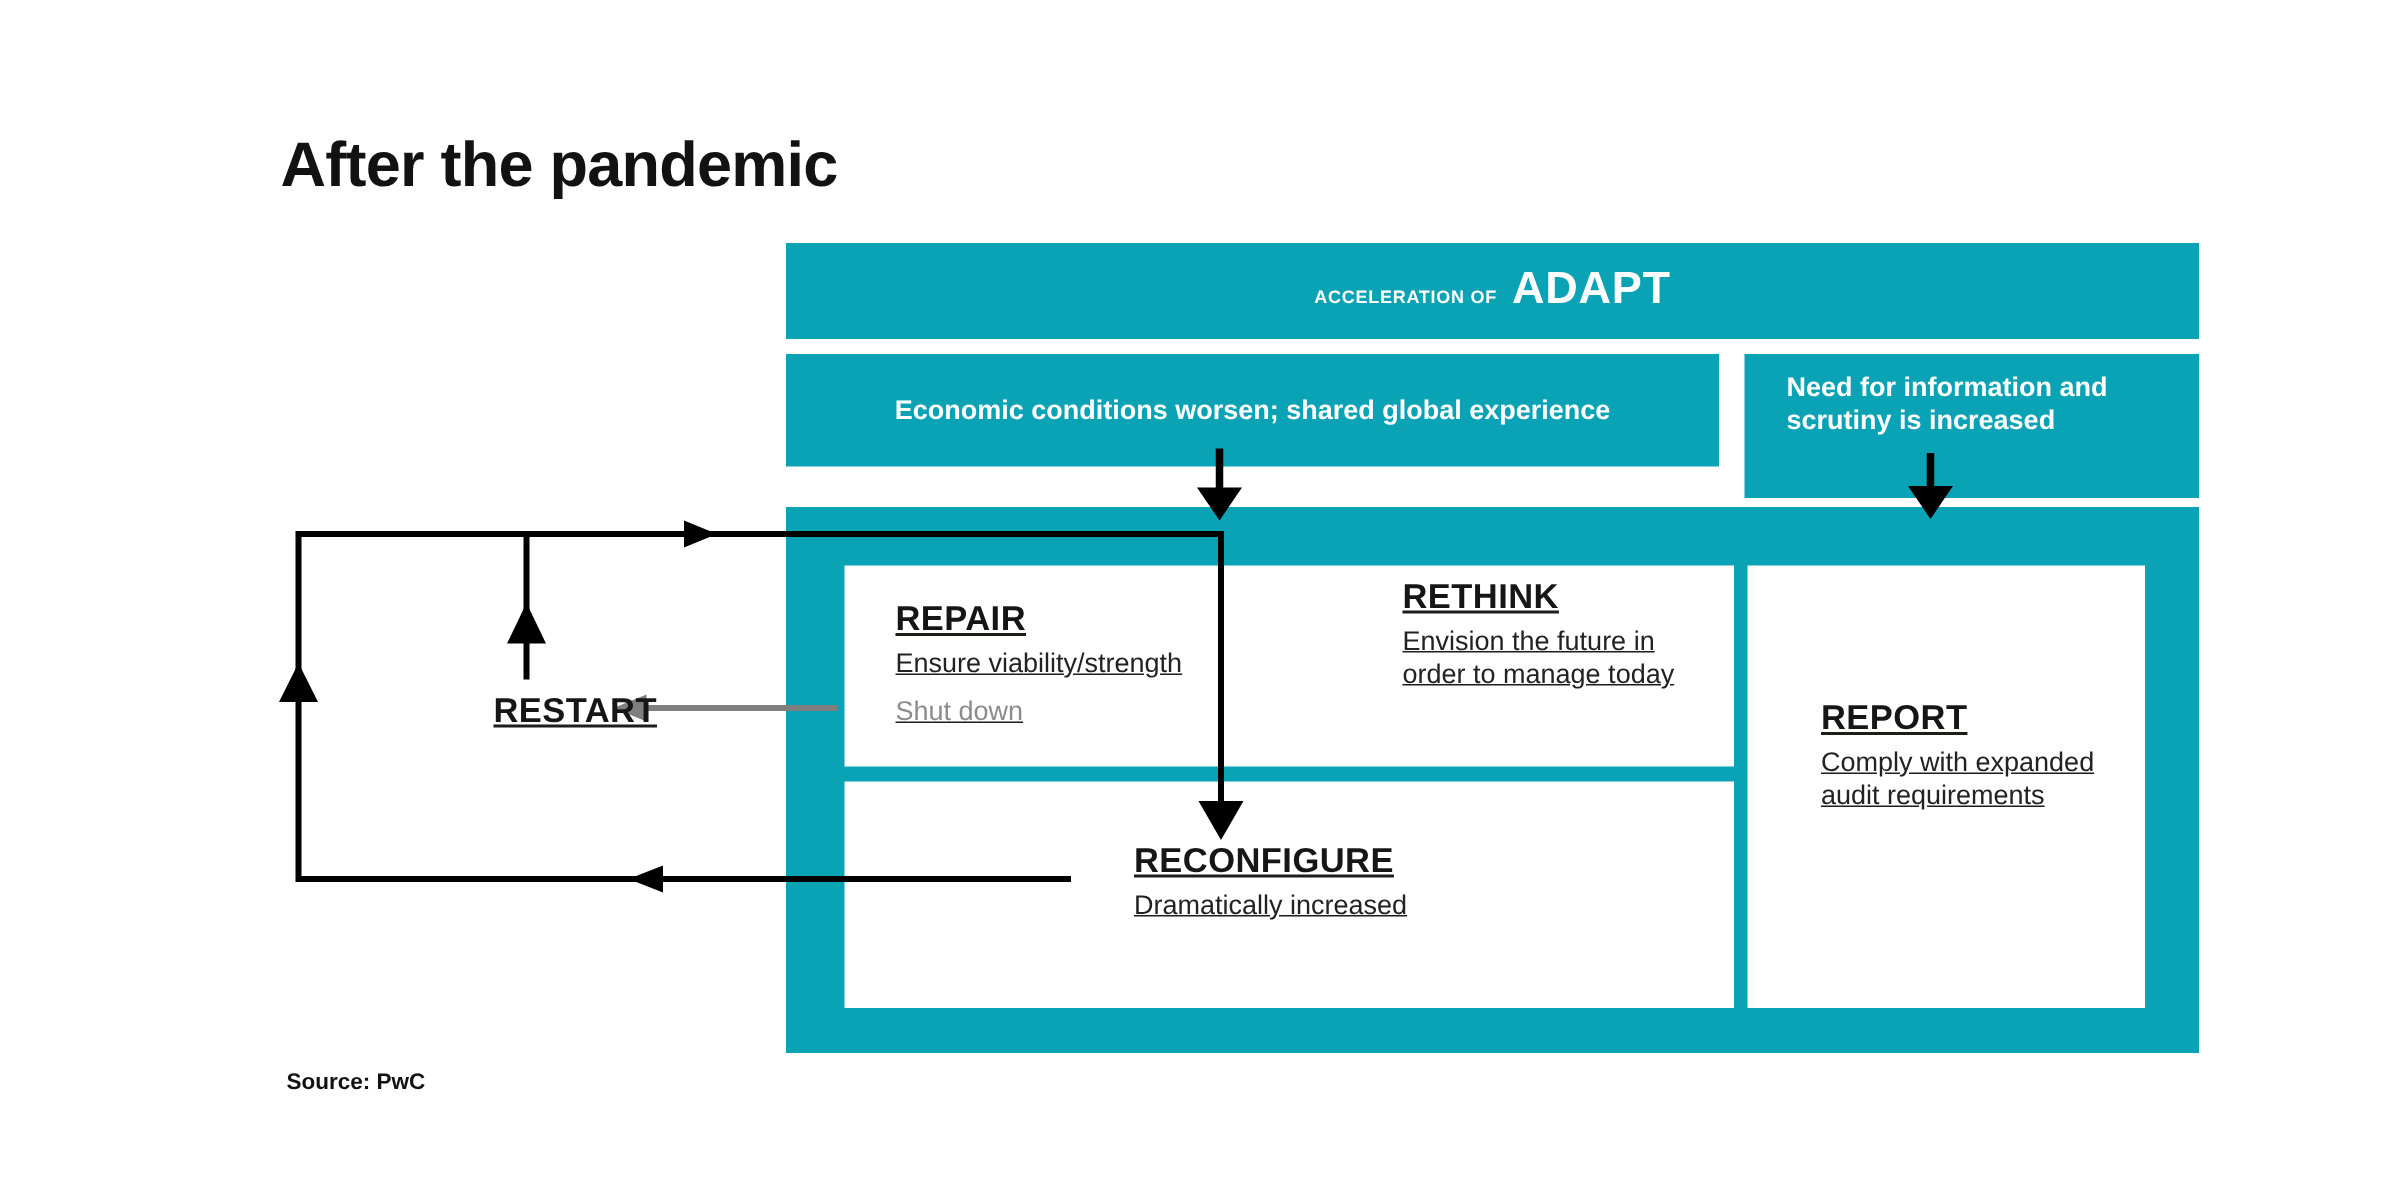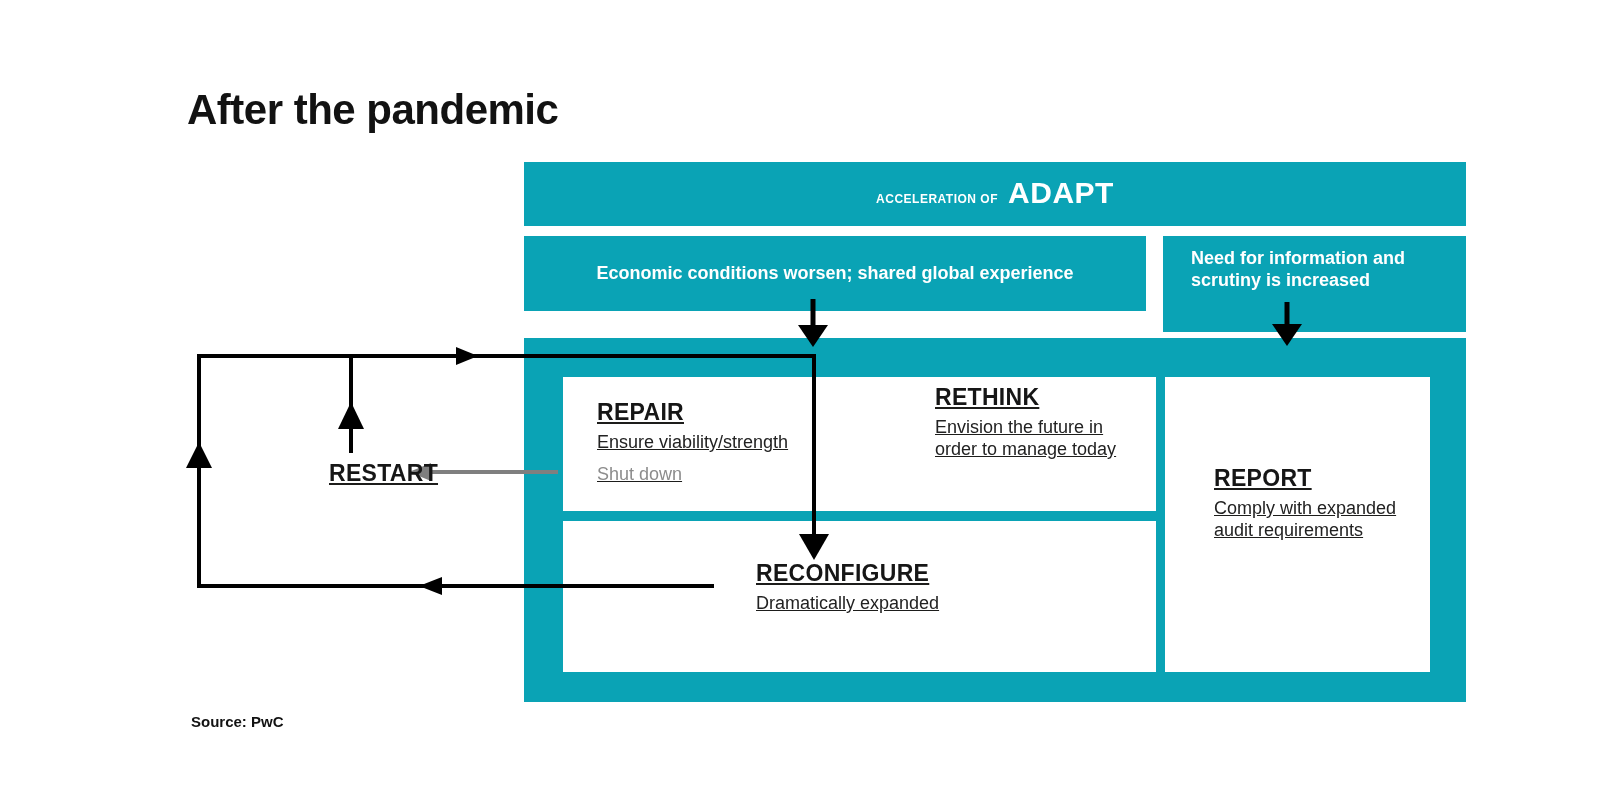--- a/index.html
+++ b/index.html
@@ -119,21 +119,21 @@
   <div class="stage-note">Shut down</div>
 </div>
 
 <div class="abs stage stage-rethink">
   <div class="stage-title">RETHINK</div>
   <div class="stage-desc">Envision the future in order to manage today</div>
 </div>
 
 <div class="abs stage stage-reconfigure">
   <div class="stage-title">RECONFIGURE</div>
-  <div class="stage-desc">Dramatically expanded</div>
+  <div class="stage-desc">Dramatically increased</div>
 </div>
 
 <div class="abs stage stage-report">
   <div class="stage-title">REPORT</div>
   <div class="stage-desc">Comply with expanded audit requirements</div>
 </div>
 
 <div class="abs stage stage-restart">
   <div class="stage-title">RESTART</div>
 </div>

